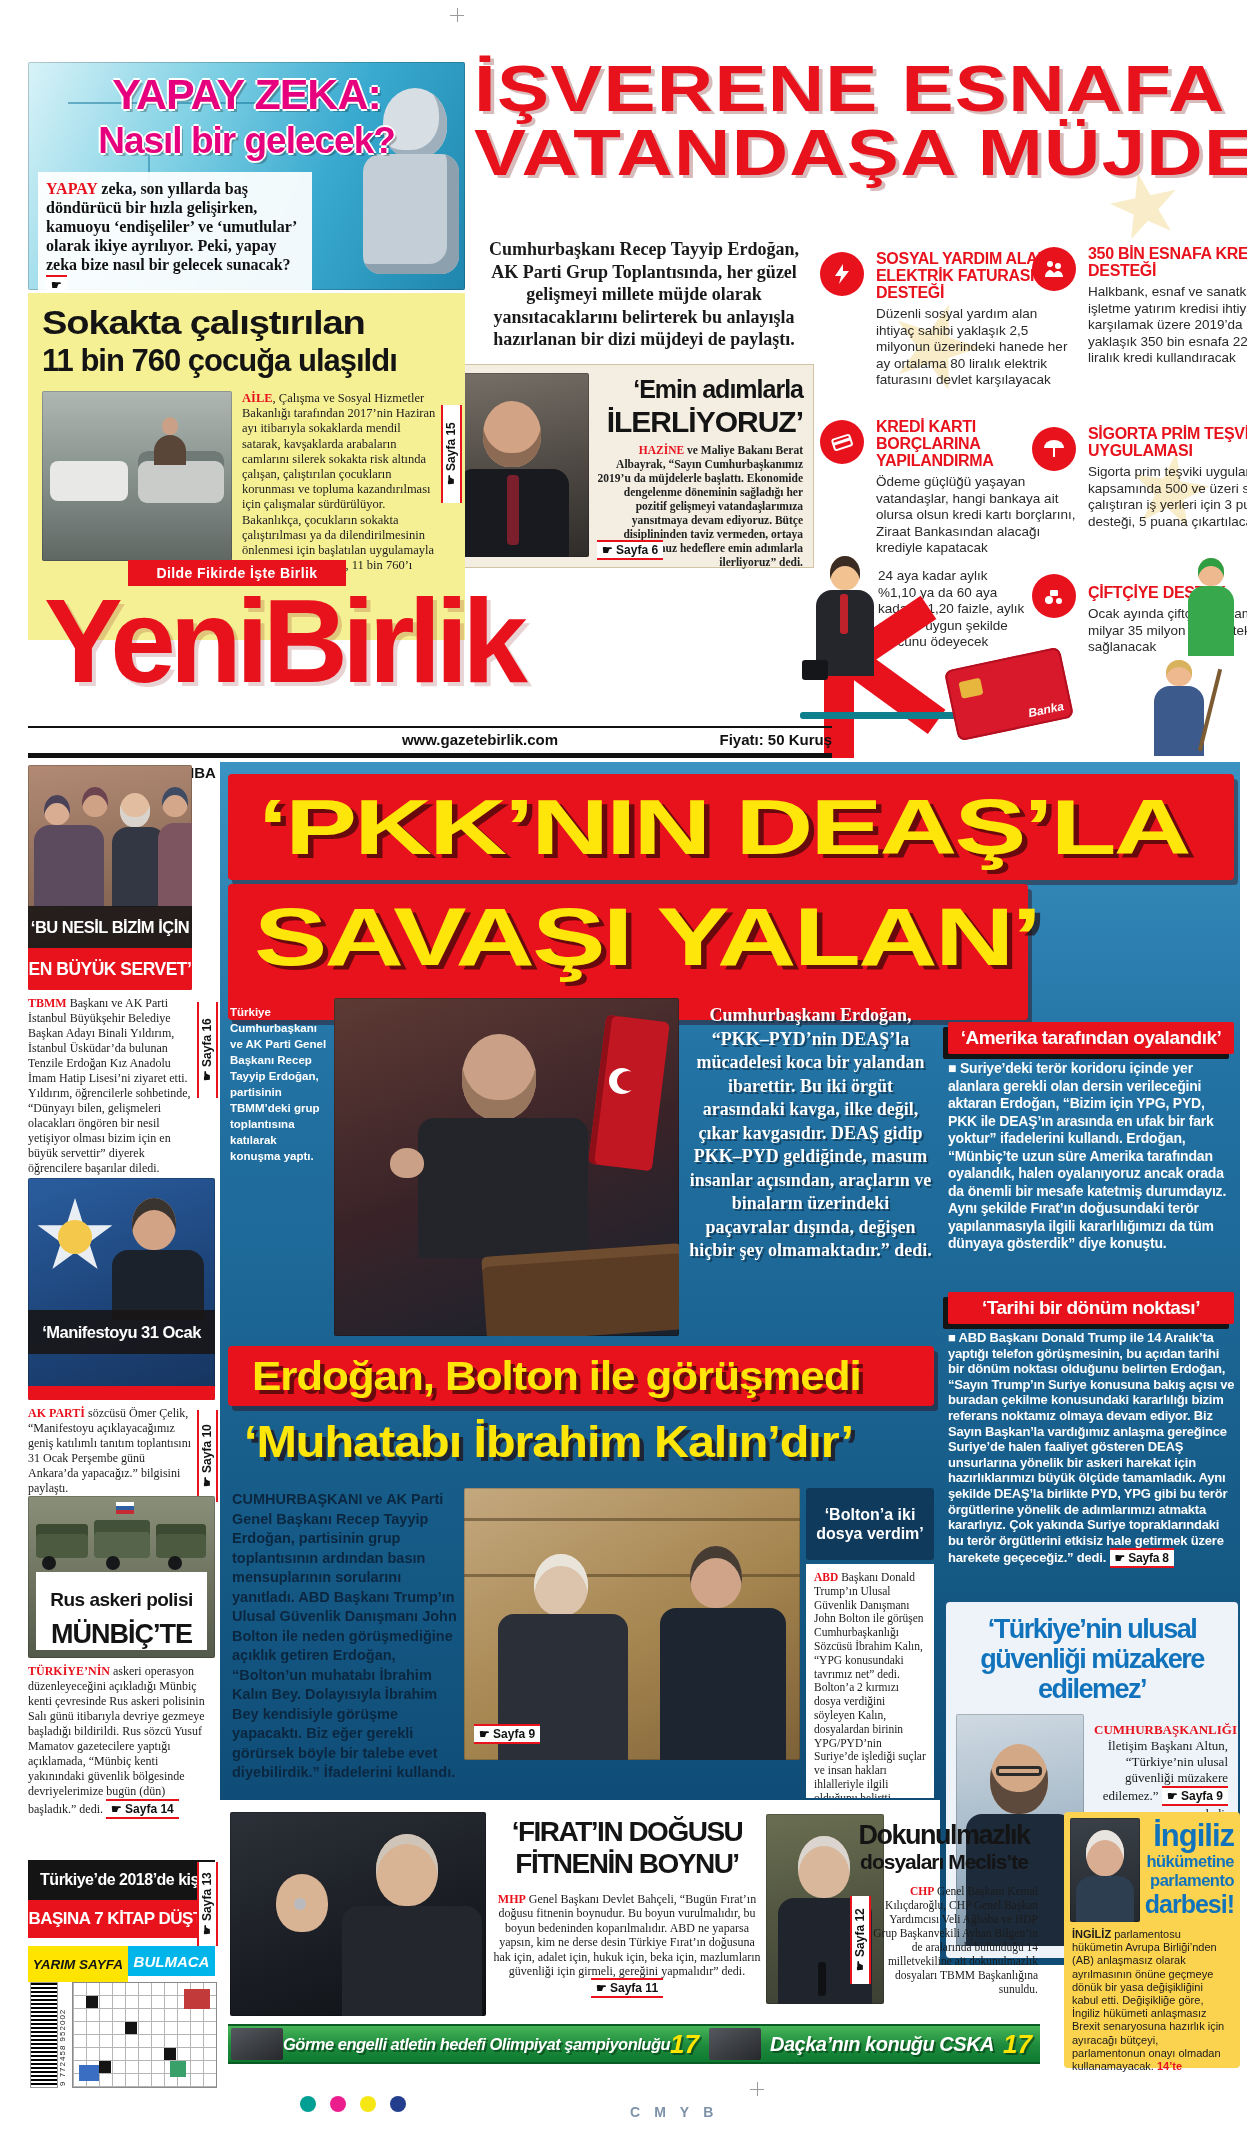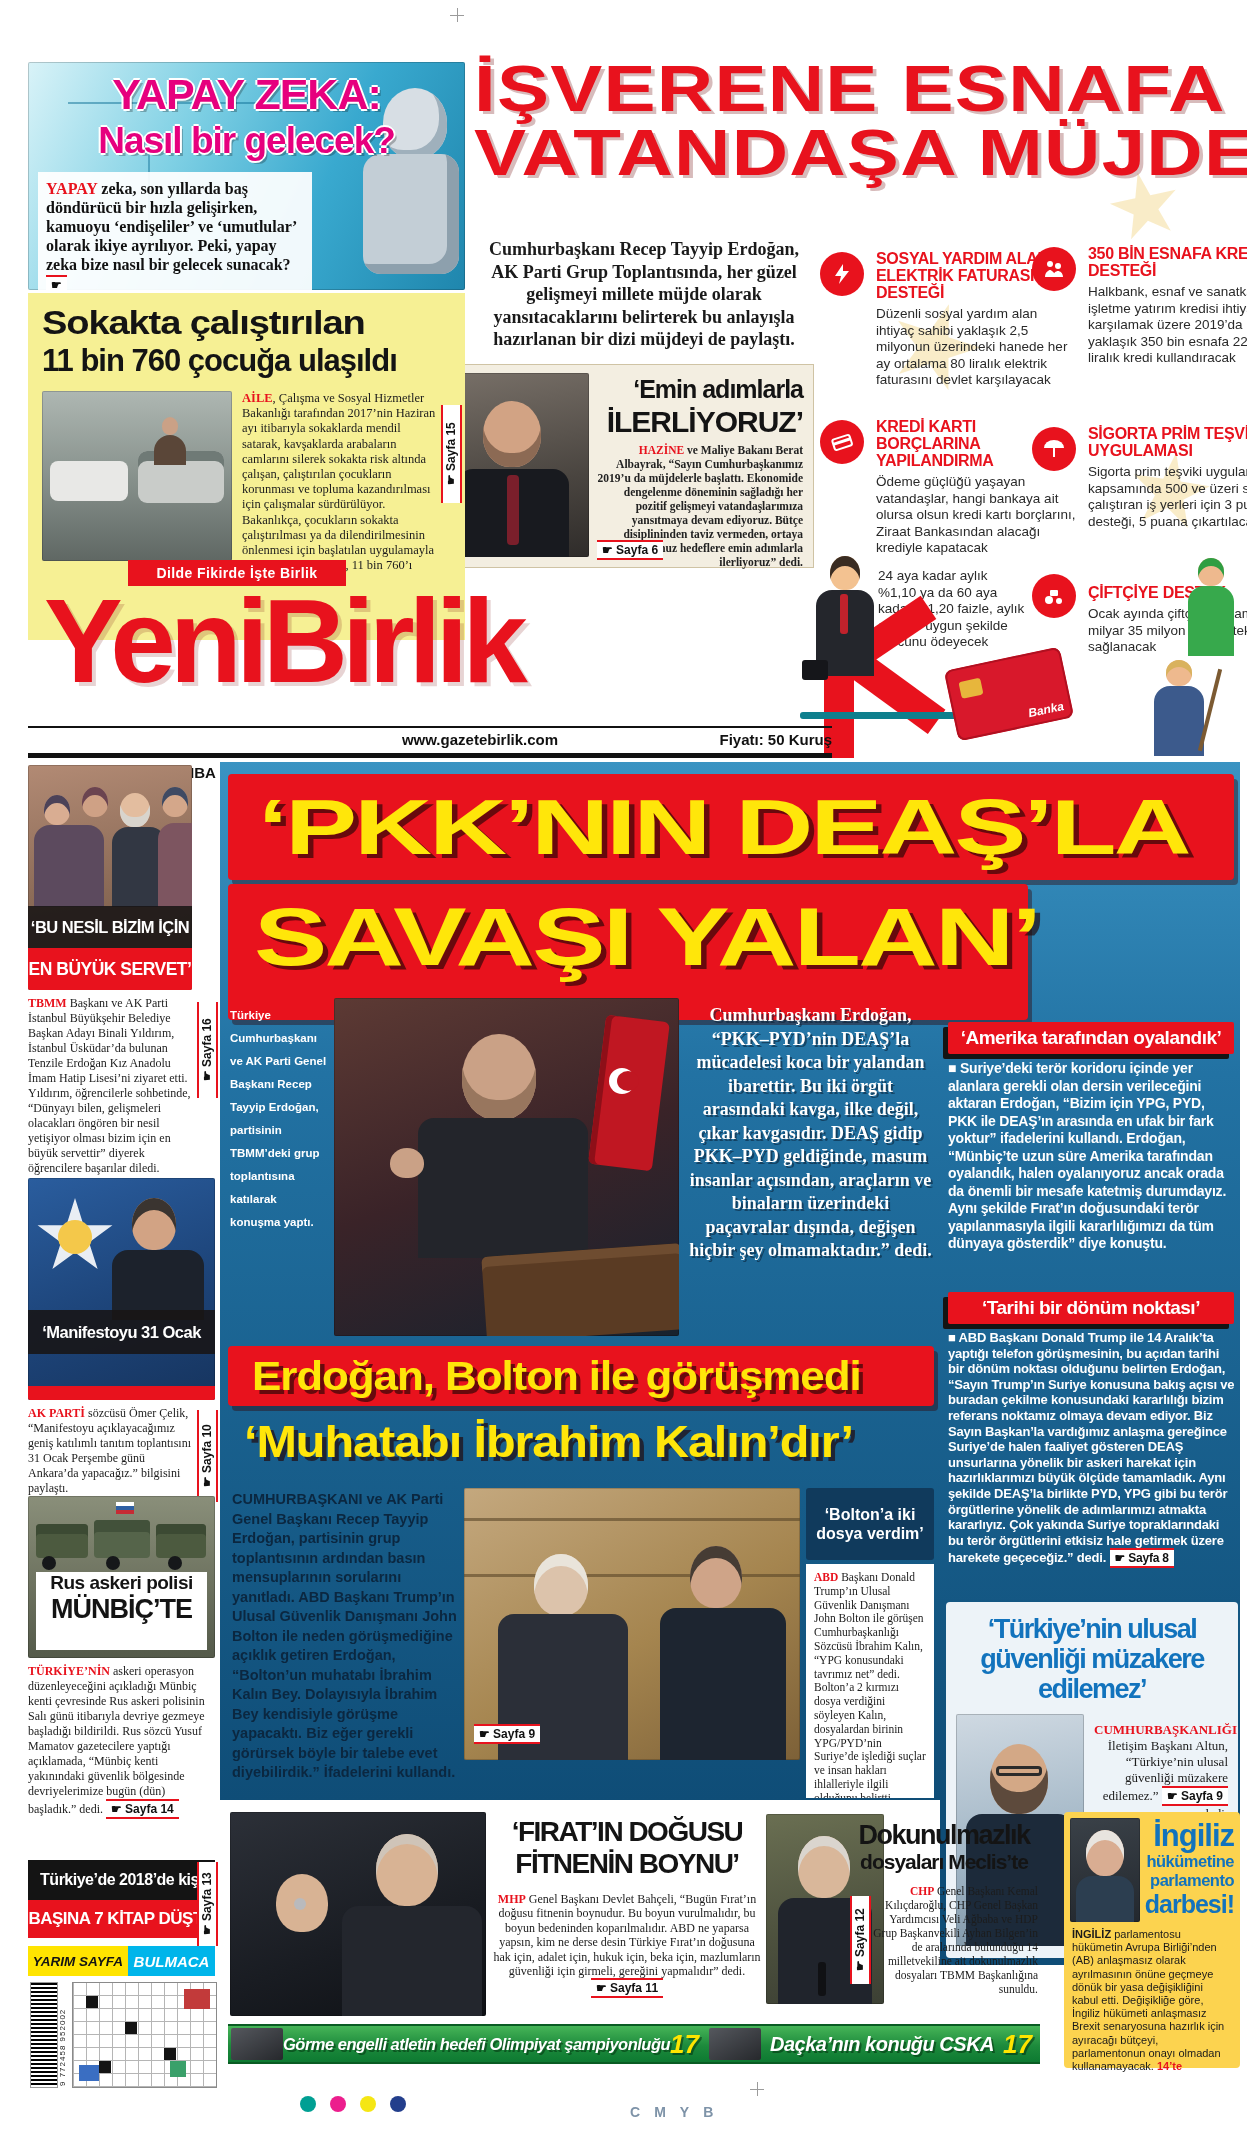--- a/index.html
+++ b/index.html
@@ -209,32 +209,32 @@
   <div class="vmark" style="left:197px;top:1410px;height:82px;">☛ Sayfa 10</div>
 
   <div class="photo" style="left:28px;top:1496px;width:187px;height:162px;background:linear-gradient(180deg,#8a8f7a 0%,#6d725f 55%,#545a4a 100%);">
     <div class="abs" style="left:8px;top:28px;width:52px;height:34px;background:#4c5a3f;border-radius:4px;box-shadow:inset 0 10px 0 #3c4a33;"></div>
     <div class="abs" style="left:66px;top:24px;width:56px;height:38px;background:#55644a;border-radius:4px;box-shadow:inset 0 12px 0 #42513a;"></div>
     <div class="abs" style="left:128px;top:28px;width:50px;height:34px;background:#4c5a3f;border-radius:4px;box-shadow:inset 0 10px 0 #3c4a33;"></div>
     <div class="abs" style="left:88px;top:6px;width:18px;height:12px;background:linear-gradient(180deg,#fff 33%,#2e5fa3 33% 66%,#c62b34 66%);"></div>
     <div class="abs" style="left:14px;top:60px;width:14px;height:14px;border-radius:50%;background:#16181a;"></div>
     <div class="abs" style="left:78px;top:60px;width:14px;height:14px;border-radius:50%;background:#16181a;"></div>
     <div class="abs" style="left:140px;top:60px;width:14px;height:14px;border-radius:50%;background:#16181a;"></div>
-    <div class="abs" style="left:8px;top:76px;right:8px;bottom:8px;background:#fff;display:flex;flex-direction:column;align-items:center;justify-content:flex-start;">
+    <div class="abs" style="left:8px;top:76px;right:8px;bottom:8px;background:#fff;display:flex;flex-direction:column;align-items:center;justify-content:flex-end;gap:8px;">
       <div style="font-weight:700;font-size:19px;letter-spacing:-0.5px;color:#141414;">Rus askeri polisi</div>
       <div style="font-weight:700;font-size:27px;letter-spacing:-1px;color:#141414;">MÜNBİÇ’TE</div>
     </div>
   </div>
   <p class="abs serif" style="left:28px;top:1664px;width:187px;margin:0;font-size:12px;line-height:15px;color:#1c1c1c;"><b class="lead">TÜRKİYE’NİN</b><span> askeri operasyon düzenleyeceğini açıkladığı Münbiç kenti çevresinde Rus askeri polisinin Salı günü itibarıyla devriye gezmeye başladığı bildirildi. Rus sözcü Yusuf Mamatov gazetecilere yaptığı açıklamada, “Münbiç kenti yakınındaki güvenlik bölgesinde devriyelerimize bugün (dün) başladık.” dedi.</span> <span class="pbox">☛ Sayfa 14</span></p>
 
   <div class="abs" style="left:28px;top:1860px;width:187px;height:40px;background:#141414;color:#fff;display:flex;align-items:center;justify-content:center;font-weight:700;font-size:16px;letter-spacing:-0.5px;">Türkiye’de 2018’de kişi</div>
   <div class="abs" style="left:28px;top:1900px;width:187px;height:38px;background:#e8121d;color:#fff;display:flex;align-items:center;justify-content:center;font-weight:700;font-size:17px;letter-spacing:-0.5px;">BAŞINA 7 KİTAP DÜŞTÜ</div>
   <div class="vmark" style="left:197px;top:1862px;height:74px;">☛ Sayfa 13</div>
 
-  <div class="abs" style="left:28px;top:1946px;width:100px;height:30px;background:#ffe400;color:#141414;display:flex;align-items:center;justify-content:center;font-weight:700;font-style:italic;font-size:13.5px;">YARIM SAYFA</div>
+  <div class="abs" style="left:28px;top:1946px;width:100px;height:36px;background:#ffe400;color:#141414;display:flex;align-items:center;justify-content:center;font-weight:700;font-style:italic;font-size:13.5px;">YARIM SAYFA</div>
   <div class="abs" style="left:128px;top:1946px;width:87px;height:30px;background:#00b5ea;color:#fff;display:flex;align-items:center;justify-content:center;font-weight:700;font-style:italic;font-size:15px;">BULMACA</div>
   <div class="abs barcode" style="left:30px;top:1982px;width:26px;height:104px;"></div>
   <div class="abs" style="left:58px;top:1982px;height:104px;writing-mode:vertical-rl;transform:rotate(180deg);font-size:8px;color:#222;letter-spacing:1px;">9 772458 952002</div>
   <div class="abs grid" style="left:72px;top:1982px;width:143px;height:104px;">
     <div class="abs" style="left:13px;top:13px;width:12px;height:12px;background:#141414;"></div>
     <div class="abs" style="left:52px;top:39px;width:12px;height:12px;background:#141414;"></div>
     <div class="abs" style="left:91px;top:65px;width:12px;height:12px;background:#141414;"></div>
     <div class="abs" style="left:26px;top:78px;width:12px;height:12px;background:#141414;"></div>
     <div class="abs" style="right:6px;top:6px;width:26px;height:20px;background:#c23a3a;"></div>
     <div class="abs" style="left:6px;bottom:6px;width:20px;height:16px;background:#3a6ec2;"></div>
@@ -244,21 +244,21 @@
   <section class="abs" style="left:220px;top:762px;width:1020px;height:1038px;background:linear-gradient(180deg,#3a93c2 0%,#2272a3 30%,#0f4d77 100%);"></section>
   <div class="abs" style="left:940px;top:1798px;width:300px;height:167px;background:#0f4d77;"></div>
 
   <div class="redslab" style="left:228px;top:774px;width:1006px;height:106px;">
     <div class="abs nowrap" style="left:30px;top:8px;"><span class="stretch bigyellow" style="font-size:78px;transform:scaleX(1.38);">‘PKK’NIN DEAŞ’LA</span></div>
   </div>
   <div class="redslab" style="left:228px;top:884px;width:800px;height:136px;">
     <div class="abs nowrap" style="left:26px;top:6px;"><span class="stretch bigyellow" style="font-size:82px;transform:scaleX(1.34);">SAVAŞI YALAN’</span></div>
   </div>
 
-  <p class="abs" style="left:230px;top:1004px;width:98px;margin:0;color:#fff;font-weight:700;font-size:11.5px;line-height:23px;">Türkiye Cumhurbaşkanı ve AK Parti Genel Başkanı Recep Tayyip Erdoğan, partisinin TBMM’deki grup toplantısına katılarak konuşma yaptı.</p>
+  <p class="abs" style="left:230px;top:1004px;width:98px;margin:0;color:#fff;font-weight:700;font-size:11.5px;line-height:16px;">Türkiye Cumhurbaşkanı ve AK Parti Genel Başkanı Recep Tayyip Erdoğan, partisinin TBMM’deki grup toplantısına katılarak konuşma yaptı.</p>
   <div class="photo" style="left:334px;top:998px;width:345px;height:338px;background:linear-gradient(160deg,#5d3a34 0%,#3a2328 50%,#17222e 100%);">
     <div class="abs" style="right:18px;top:20px;width:64px;height:150px;background:#c01722;border-radius:6px;transform:rotate(7deg);box-shadow:inset 6px 0 0 #8e0f18;"></div>
     <div class="abs" style="right:44px;top:70px;width:26px;height:26px;border-radius:50%;background:#fff;"></div>
     <div class="abs" style="right:40px;top:73px;width:22px;height:20px;border-radius:50%;background:#c01722;"></div>
     <div class="phd" style="left:128px;top:36px;width:74px;height:86px;background:#caa186;box-shadow:inset 0 -20px 0 #98765e;"></div>
     <div class="pbd" style="left:84px;top:120px;width:170px;height:140px;background:#23252b;"></div>
     <div class="phd" style="left:56px;top:150px;width:34px;height:30px;background:#caa186;"></div>
     <div class="abs" style="left:150px;bottom:0;width:200px;height:86px;background:#5a3b23;transform:rotate(-4deg);border-radius:6px 6px 0 0;box-shadow:inset 0 10px 0 #6e4c30;"></div>
   </div>
   <p class="abs serif" style="left:688px;top:1004px;width:245px;margin:0;text-align:center;color:#fff;font-weight:700;font-size:18px;line-height:23.5px;text-shadow:2px 2px 0 rgba(10,30,50,.55);">Cumhurbaşkanı Erdoğan, “PKK–PYD’nin DEAŞ’la mücadelesi koca bir yalandan ibarettir. Bu iki örgüt arasındaki kavga, ilke değil, çıkar kavgasıdır. DEAŞ gidip PKK–PYD geldiğinde, masum insanlar açısından, araçların ve binaların üzerindeki paçavralar dışında, değişen hiçbir şey olmamaktadır.” dedi.</p>

